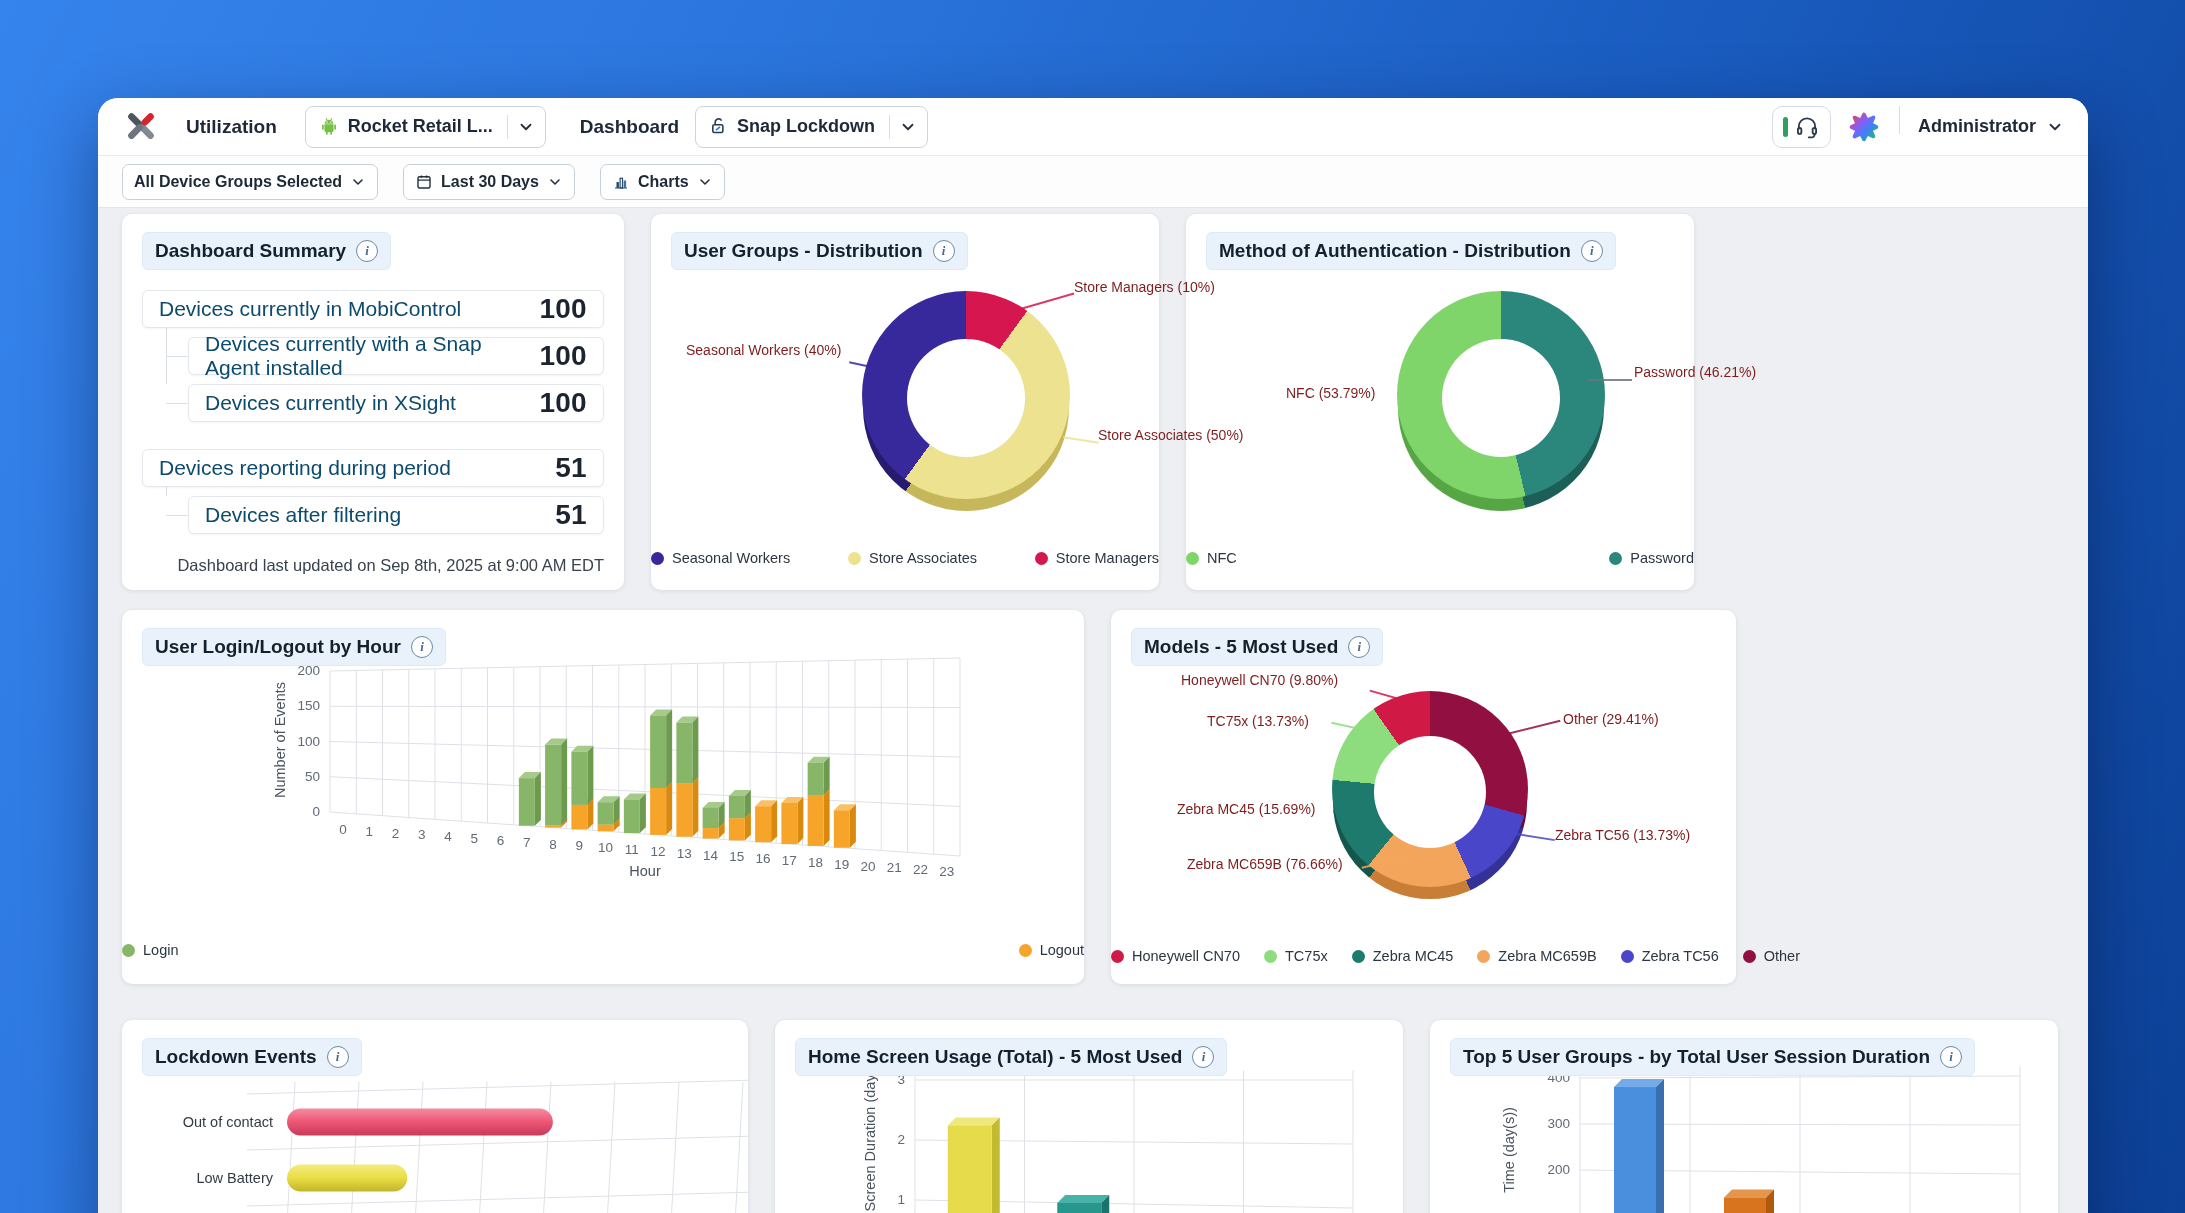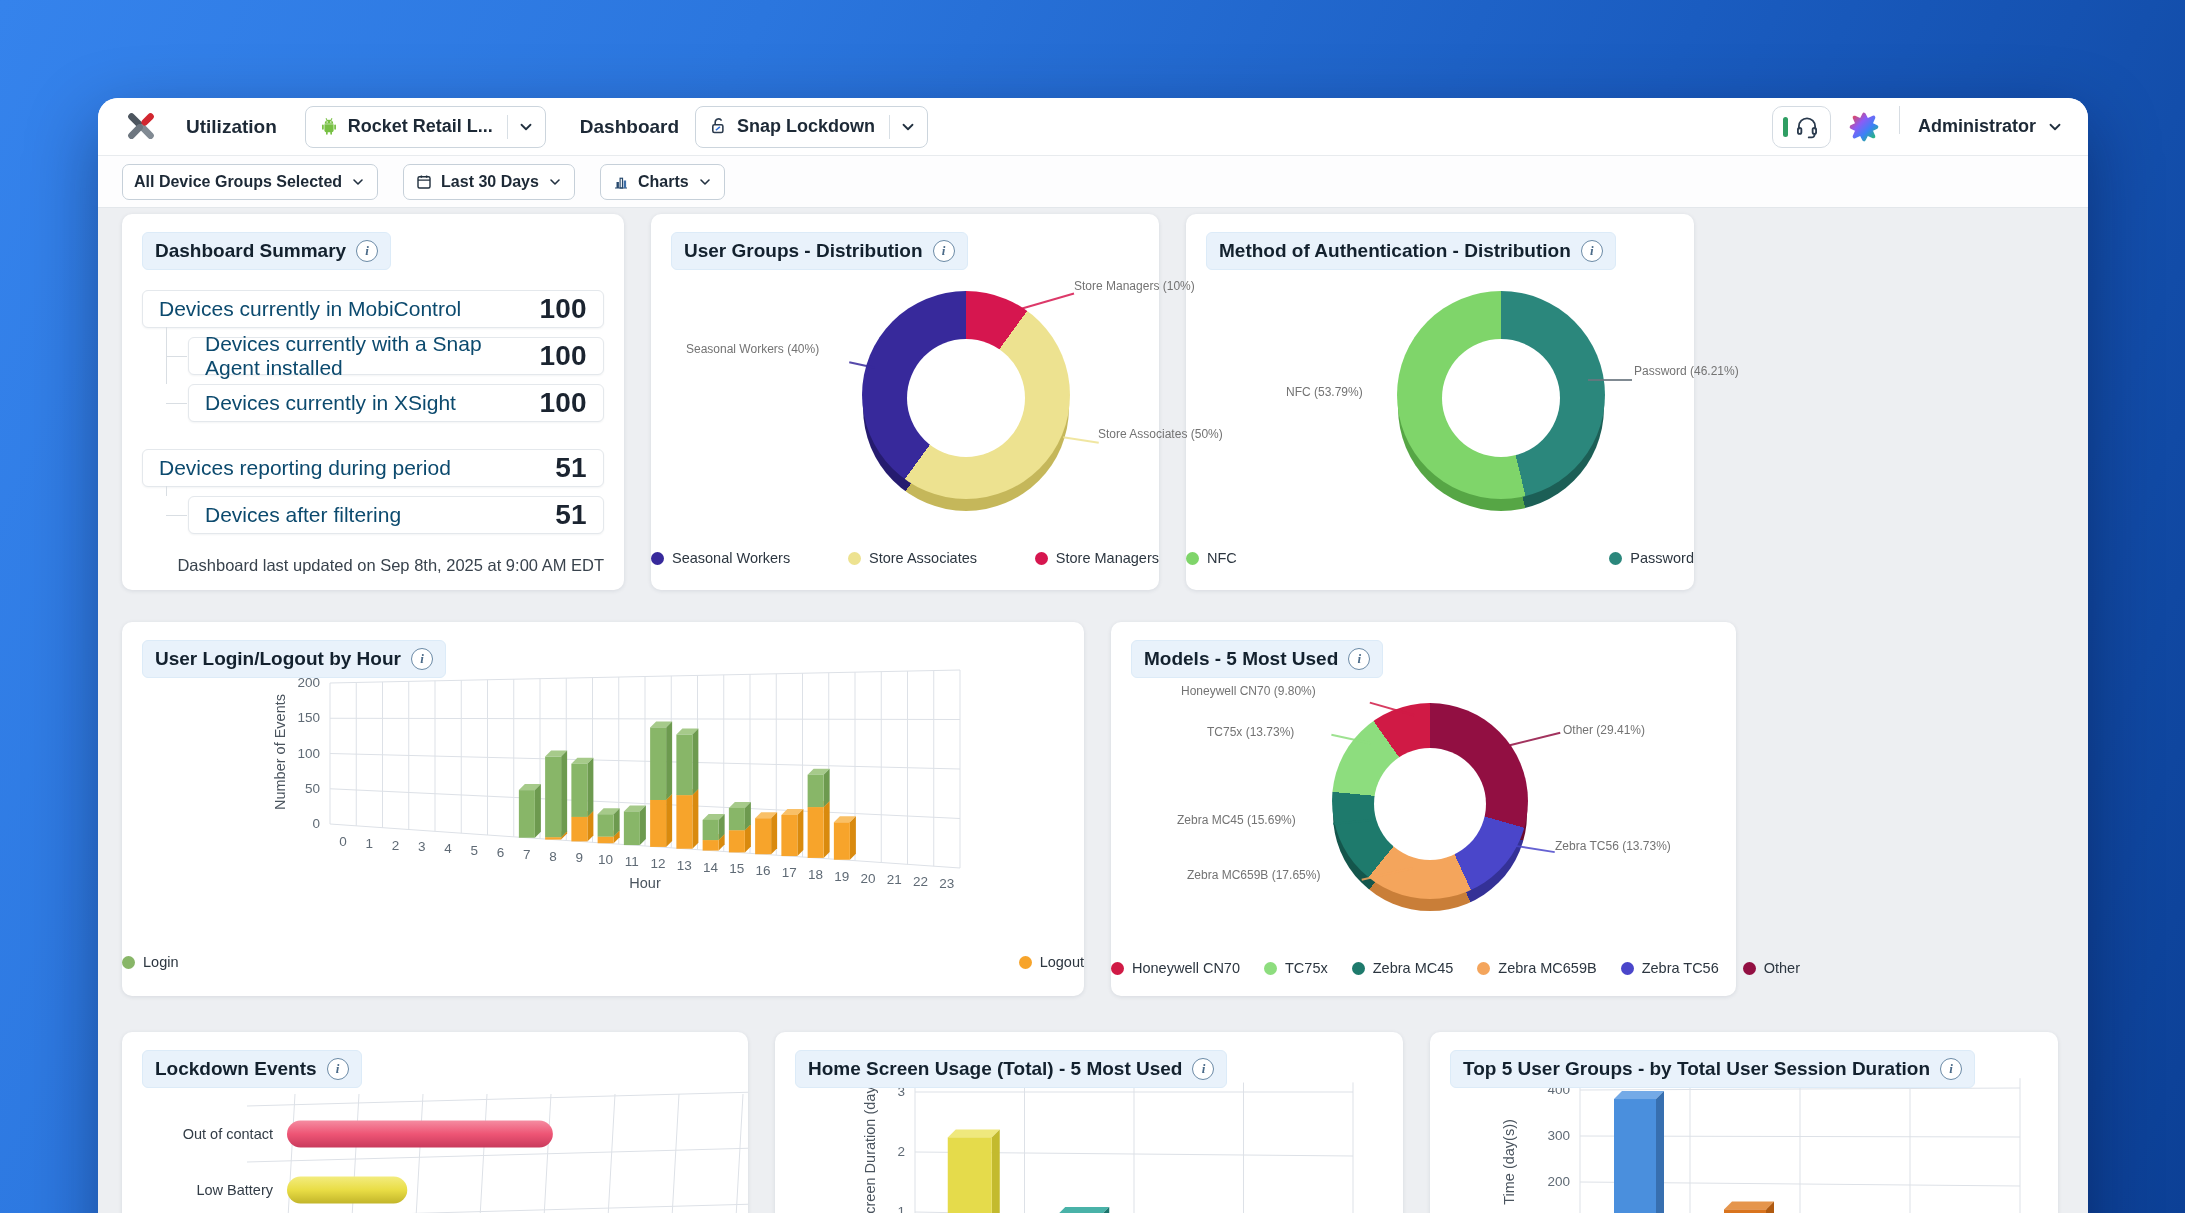--- a/index.html
+++ b/index.html
@@ -20,21 +20,21 @@
   .ai-btn{margin-left:16px;cursor:pointer;display:flex;align-items:center}
   .vdiv{width:1px;height:28px;background:#d7dde3;margin:0 18px}
   .user-menu{display:flex;align-items:center;gap:10px;cursor:pointer}
   .user-name{font-size:18px;font-weight:600;color:#1d2936}
   
   .filters{height:52px;background:#fdfdfe;display:flex;align-items:center;padding:0 24px;gap:25px;border-bottom:1px solid #e3e7eb}
   .fbtn{display:flex;align-items:center;gap:8px;height:36px;padding:0 11px;background:#fff;border:1px solid #c6d0d9;border-radius:7px;font-size:16px;font-weight:600;color:#1d2936;cursor:pointer;white-space:nowrap}
   
   .content{padding:6px 24px 0 24px}
   .row{display:flex;gap:27px}
-  .row2{margin-top:32px}
+  .row2{margin-top:20px}
   .row3{margin-top:36px}
   .card{position:relative;background:#fff;border-radius:10px;box-shadow:0 1px 4px rgba(20,40,70,.10)}
   .card-title{position:absolute;top:18px;left:20px;display:inline-flex;align-items:center;gap:10px;background:#e9f2fb;border:1px solid #dcebf8;border-radius:6px;padding:7px 12px;font-size:19px;font-weight:700;color:#13212e;z-index:3;white-space:nowrap}
   .info{width:22px;height:22px;border-radius:50%;border:1.6px solid #6b8aa6;color:#4a6a88;font-size:13px;font-weight:700;display:flex;align-items:center;justify-content:center;font-family:"Liberation Serif",serif;font-style:italic;cursor:pointer;background:#fff}
   
   .c-sum,.c-lock{width:502px;height:376px}
   .c-ug,.c-auth{width:508px;height:376px}
   .c-login{width:962px;height:374px}
   .c-models{width:625px;height:374px}
   .c-lock,.c-home,.c-top{height:340px}
@@ -51,21 +51,21 @@
   .sval{font-size:28px;font-weight:600;color:#1b2430;letter-spacing:.3px}
   .footnote{margin-top:22px;text-align:right;font-size:16.5px;color:#39434d}
   
   .donut{position:absolute;width:208px;height:208px;z-index:1}
   .c-ug .donut,.c-auth .donut{left:211px;top:77px}
   .c-models .donut{left:221px;top:81px;width:196px;height:196px}
   .donut-back,.donut-front{position:absolute;inset:0;border-radius:50%}
   .donut-back{transform:translateY(13px) scale(.99);filter:brightness(.96)}
   .donut-hole{position:absolute;left:50%;top:50%;width:118px;height:118px;margin:-56px 0 0 -59px;border-radius:50%;background:#fff}
   .c-models .donut-hole{width:112px;height:112px;margin:-53px 0 0 -56px}
-  .co{position:absolute;font-size:12px;color:#737373;white-space:nowrap;z-index:2}
+  .co{position:absolute;font-size:14px;color:#7f1d1d;white-space:nowrap;z-index:2}
   .ld{position:absolute;height:1.6px;z-index:2;opacity:.85}
   
   .c-ug .co0{left:423px;top:65px}.c-ug .co1{left:35px;top:128px}.c-ug .co2{left:447px;top:213px}
   .c-ug .ld0{left:370px;top:86px;width:54px;transform:rotate(-16deg)}
   .c-ug .ld1{left:198px;top:150px;width:26px;transform:rotate(12deg)}
   .c-ug .ld2{left:412px;top:225px;width:36px;transform:rotate(9deg)}
   
   .c-auth .co0{left:100px;top:171px}.c-auth .co1{left:448px;top:150px}
   .c-auth .ld0{left:222px;top:186px;width:32px}
   .c-auth .ld1{left:402px;top:165px;width:44px}
@@ -453,21 +453,21 @@
           <span class="info">i</span>
         </div>
         <div class="donut">
           <div class="donut-back" style="background: conic-gradient(rgb(110, 10, 49) 0deg, rgb(110, 10, 49) 105.876deg, rgb(54, 51, 157) 105.876deg, rgb(54, 51, 157) 155.304deg, rgb(209, 131, 58) 155.304deg, rgb(209, 131, 58) 218.844deg, rgb(21, 90, 79) 218.844deg, rgb(21, 90, 79) 275.328deg, rgb(105, 187, 90) 275.328deg, rgb(105, 187, 90) 324.756deg, rgb(163, 18, 52) 324.756deg, rgb(163, 18, 52) 360.036deg);"></div>
             <div class="donut-front" style="background: conic-gradient(rgb(146, 15, 66) 0deg, rgb(146, 15, 66) 105.876deg, rgb(74, 70, 202) 105.876deg, rgb(74, 70, 202) 155.304deg, rgb(244, 165, 92) 155.304deg, rgb(244, 165, 92) 218.844deg, rgb(30, 122, 108) 218.844deg, rgb(30, 122, 108) 275.328deg, rgb(141, 221, 126) 275.328deg, rgb(141, 221, 126) 324.756deg, rgb(208, 26, 69) 324.756deg, rgb(208, 26, 69) 360.036deg);"></div>
             <div class="donut-hole"></div>
         </div>
         <span class="co co0">Honeywell CN70 (9.80%)</span>
         <span class="co co1">TC75x (13.73%)</span>
         <span class="co co2">Zebra MC45 (15.69%)</span>
-        <span class="co co3">Zebra MC659B (17.65%)</span>
+        <span class="co co3">Zebra MC659B (76.66%)</span>
         <span class="co co4">Other (29.41%)</span>
         <span class="co co5">Zebra TC56 (13.73%)</span>
         <span class="ld ld0" style="background: rgb(208, 26, 69);"></span>
         <span class="ld ld1" style="background: rgb(141, 221, 126);"></span>
         <span class="ld ld2" style="background: rgb(30, 122, 108);"></span>
         <span class="ld ld3" style="background: rgb(244, 165, 92);"></span>
         <span class="ld ld4" style="background: rgb(146, 15, 66);"></span>
         <span class="ld ld5" style="background: rgb(74, 70, 202);"></span>
         <div class="legend">
           <span class="li">

